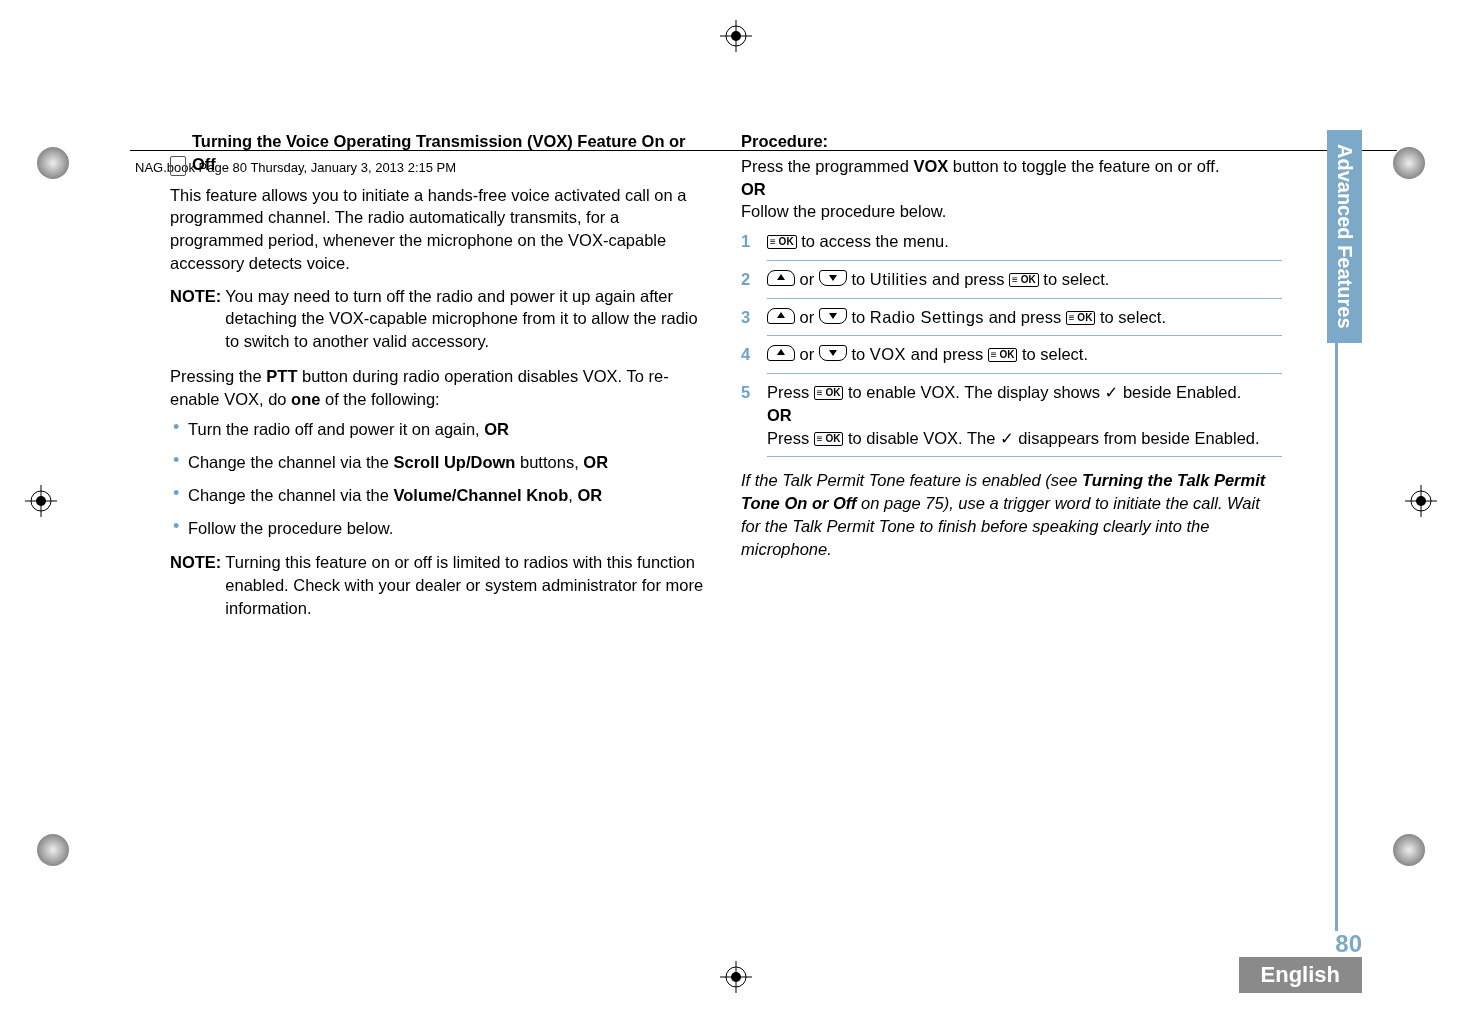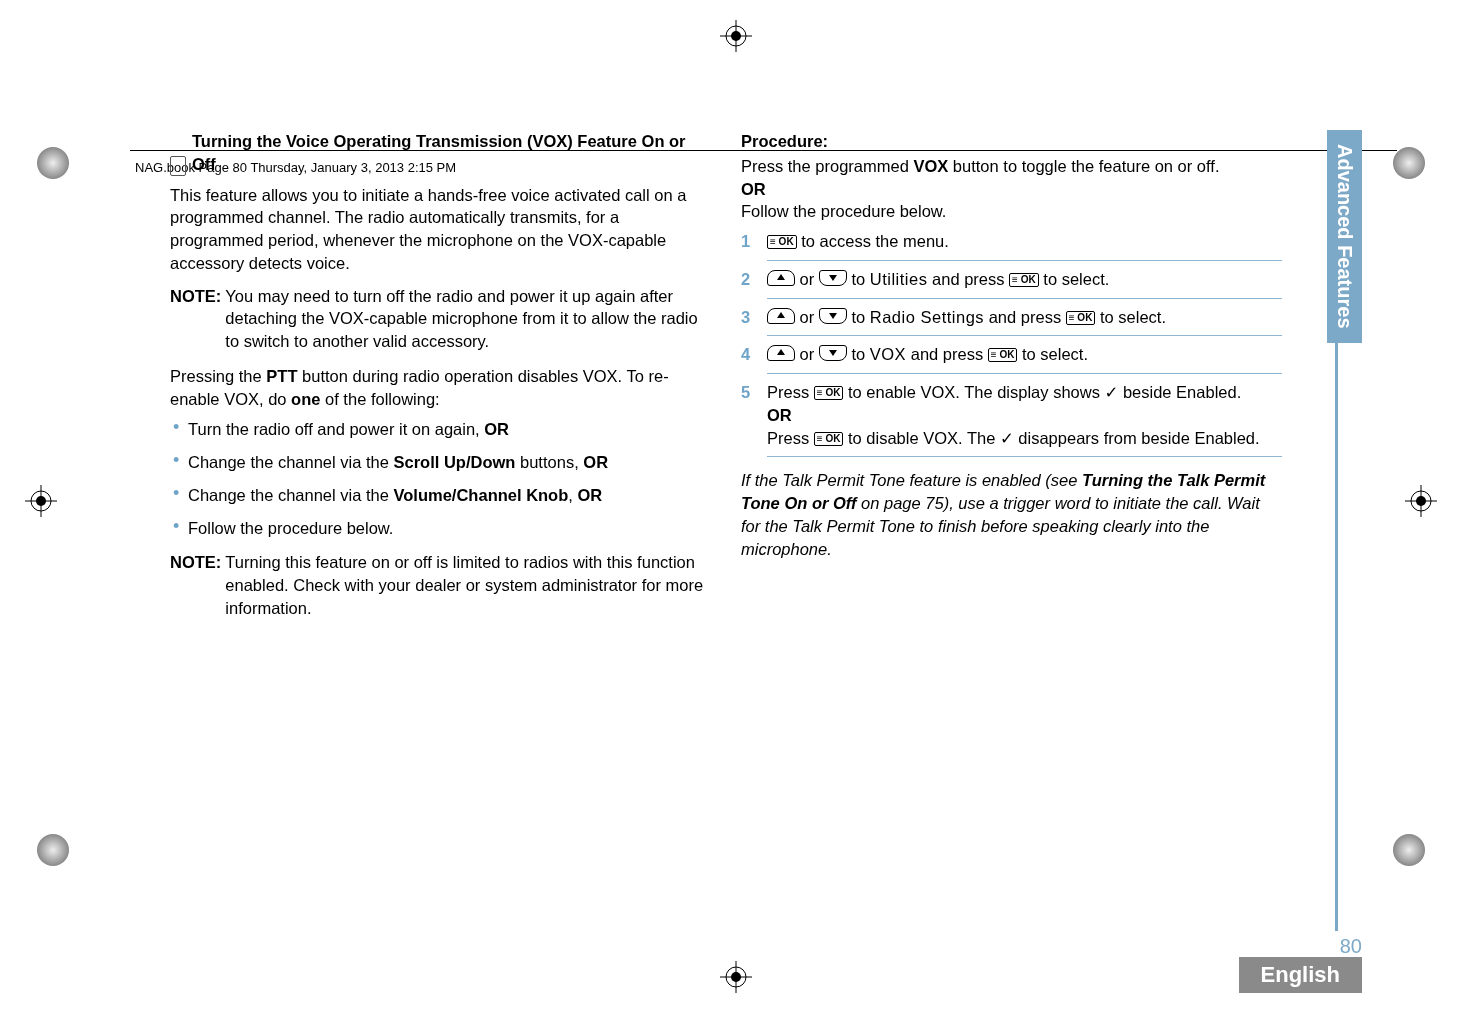--- a/index.html
+++ b/index.html
@@ -102,21 +102,21 @@
     background:#7da9c8; color:#fff; font-weight:bold;
     writing-mode: vertical-rl; padding: 14px 6px; font-size:20px;
     border-radius: 0 0 0 0;
   }
   .side-line {
     position:absolute; right: 124px; top: 336px; bottom: 82px;
     border-right: 3px solid #7da9c8;
   }
   .page-num {
     position:absolute; right:100px; bottom: 55px;
-    color:#7da9c8; font-weight:normal; font-size:20px;
+    color:#7da9c8; font-weight:bold; font-size:24px;
   }
   .lang-tab {
     position:absolute; right: 100px; bottom: 20px;
     background:#8a8a8a; color:#fff; font-weight:bold;
     padding: 5px 22px; font-size:22px;
   }
   .check { font-family: Arial;}
 </style>
 </head>
 <body>

